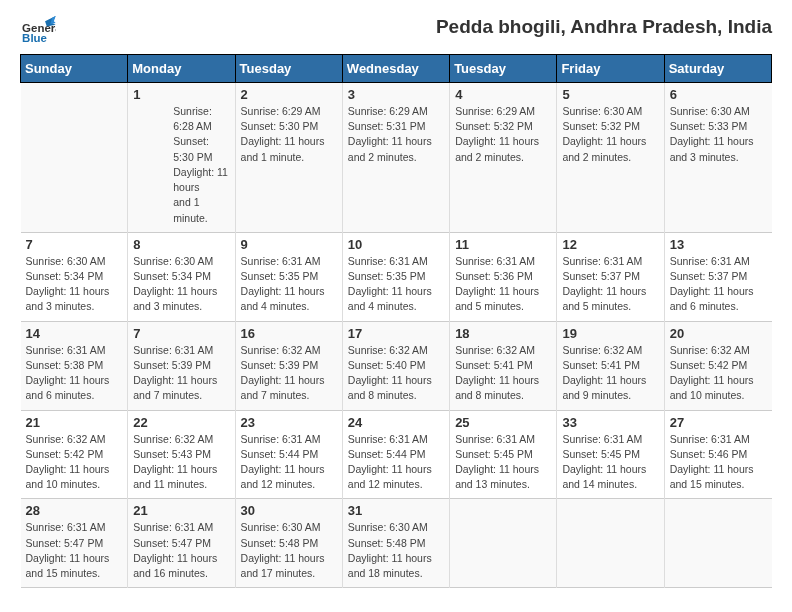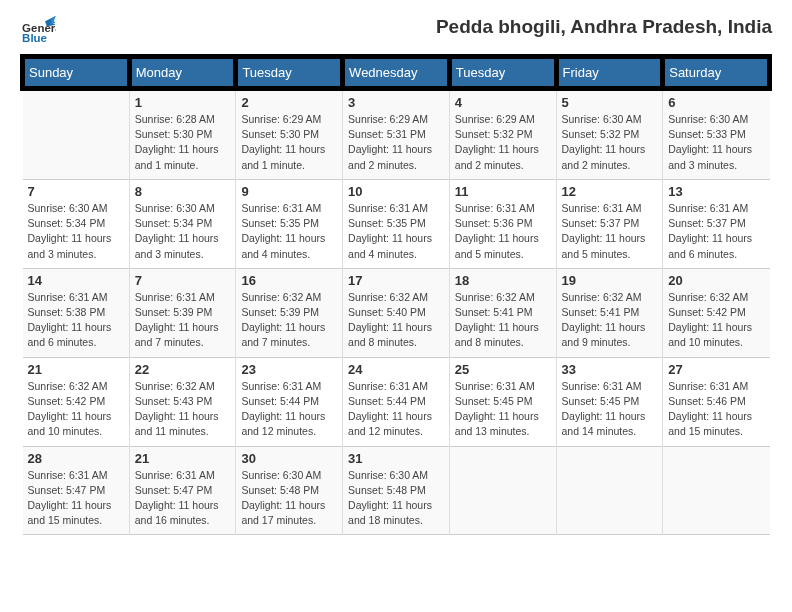--- a/index.html
+++ b/index.html
@@ -43,22 +43,22 @@
       width: 100%;
       border-collapse: collapse;
       font-size: 11px;
     }
     thead tr th {
       background: #2e6da4;
       color: #fff;
       padding: 6px 4px;
       text-align: left;
       font-size: 13px;
-      font-weight: normal;
-      border: 5px solid #000000;
+      font-weight: bold;
+      border: 1px solid #000000;
     }
     tbody tr {
       border-bottom: 1px solid #ccc;
     }
     tbody tr:nth-child(odd) {
       background: #f9f9f9;
     }
     tbody tr:nth-child(even) {
       background: #fff;
     }
@@ -110,21 +110,21 @@
         <th>Tuesday</th>
         <th>Friday</th>
         <th>Saturday</th>
       </tr>
   </thead>
   <tbody id="calendar-body">
   <tr>
         <td></td>
         <td>
           <span class="day-num">1</span>
-          <div class="cell-text" style="white-space: pre-line;">Sunrise: 6:28 AM
+          <div class="cell-text" style="white-space: pre-line; margin-left: 40px;">Sunrise: 6:28 AM
 Sunset: 5:30 PM
 Daylight: 11 hours
 and 1 minute.</div>
         </td>
         <td>
           <span class="day-num">2</span>
           <div class="cell-text" style="white-space: pre-line;">Sunrise: 6:29 AM
 Sunset: 5:30 PM
 Daylight: 11 hours
 and 1 minute.</div>

